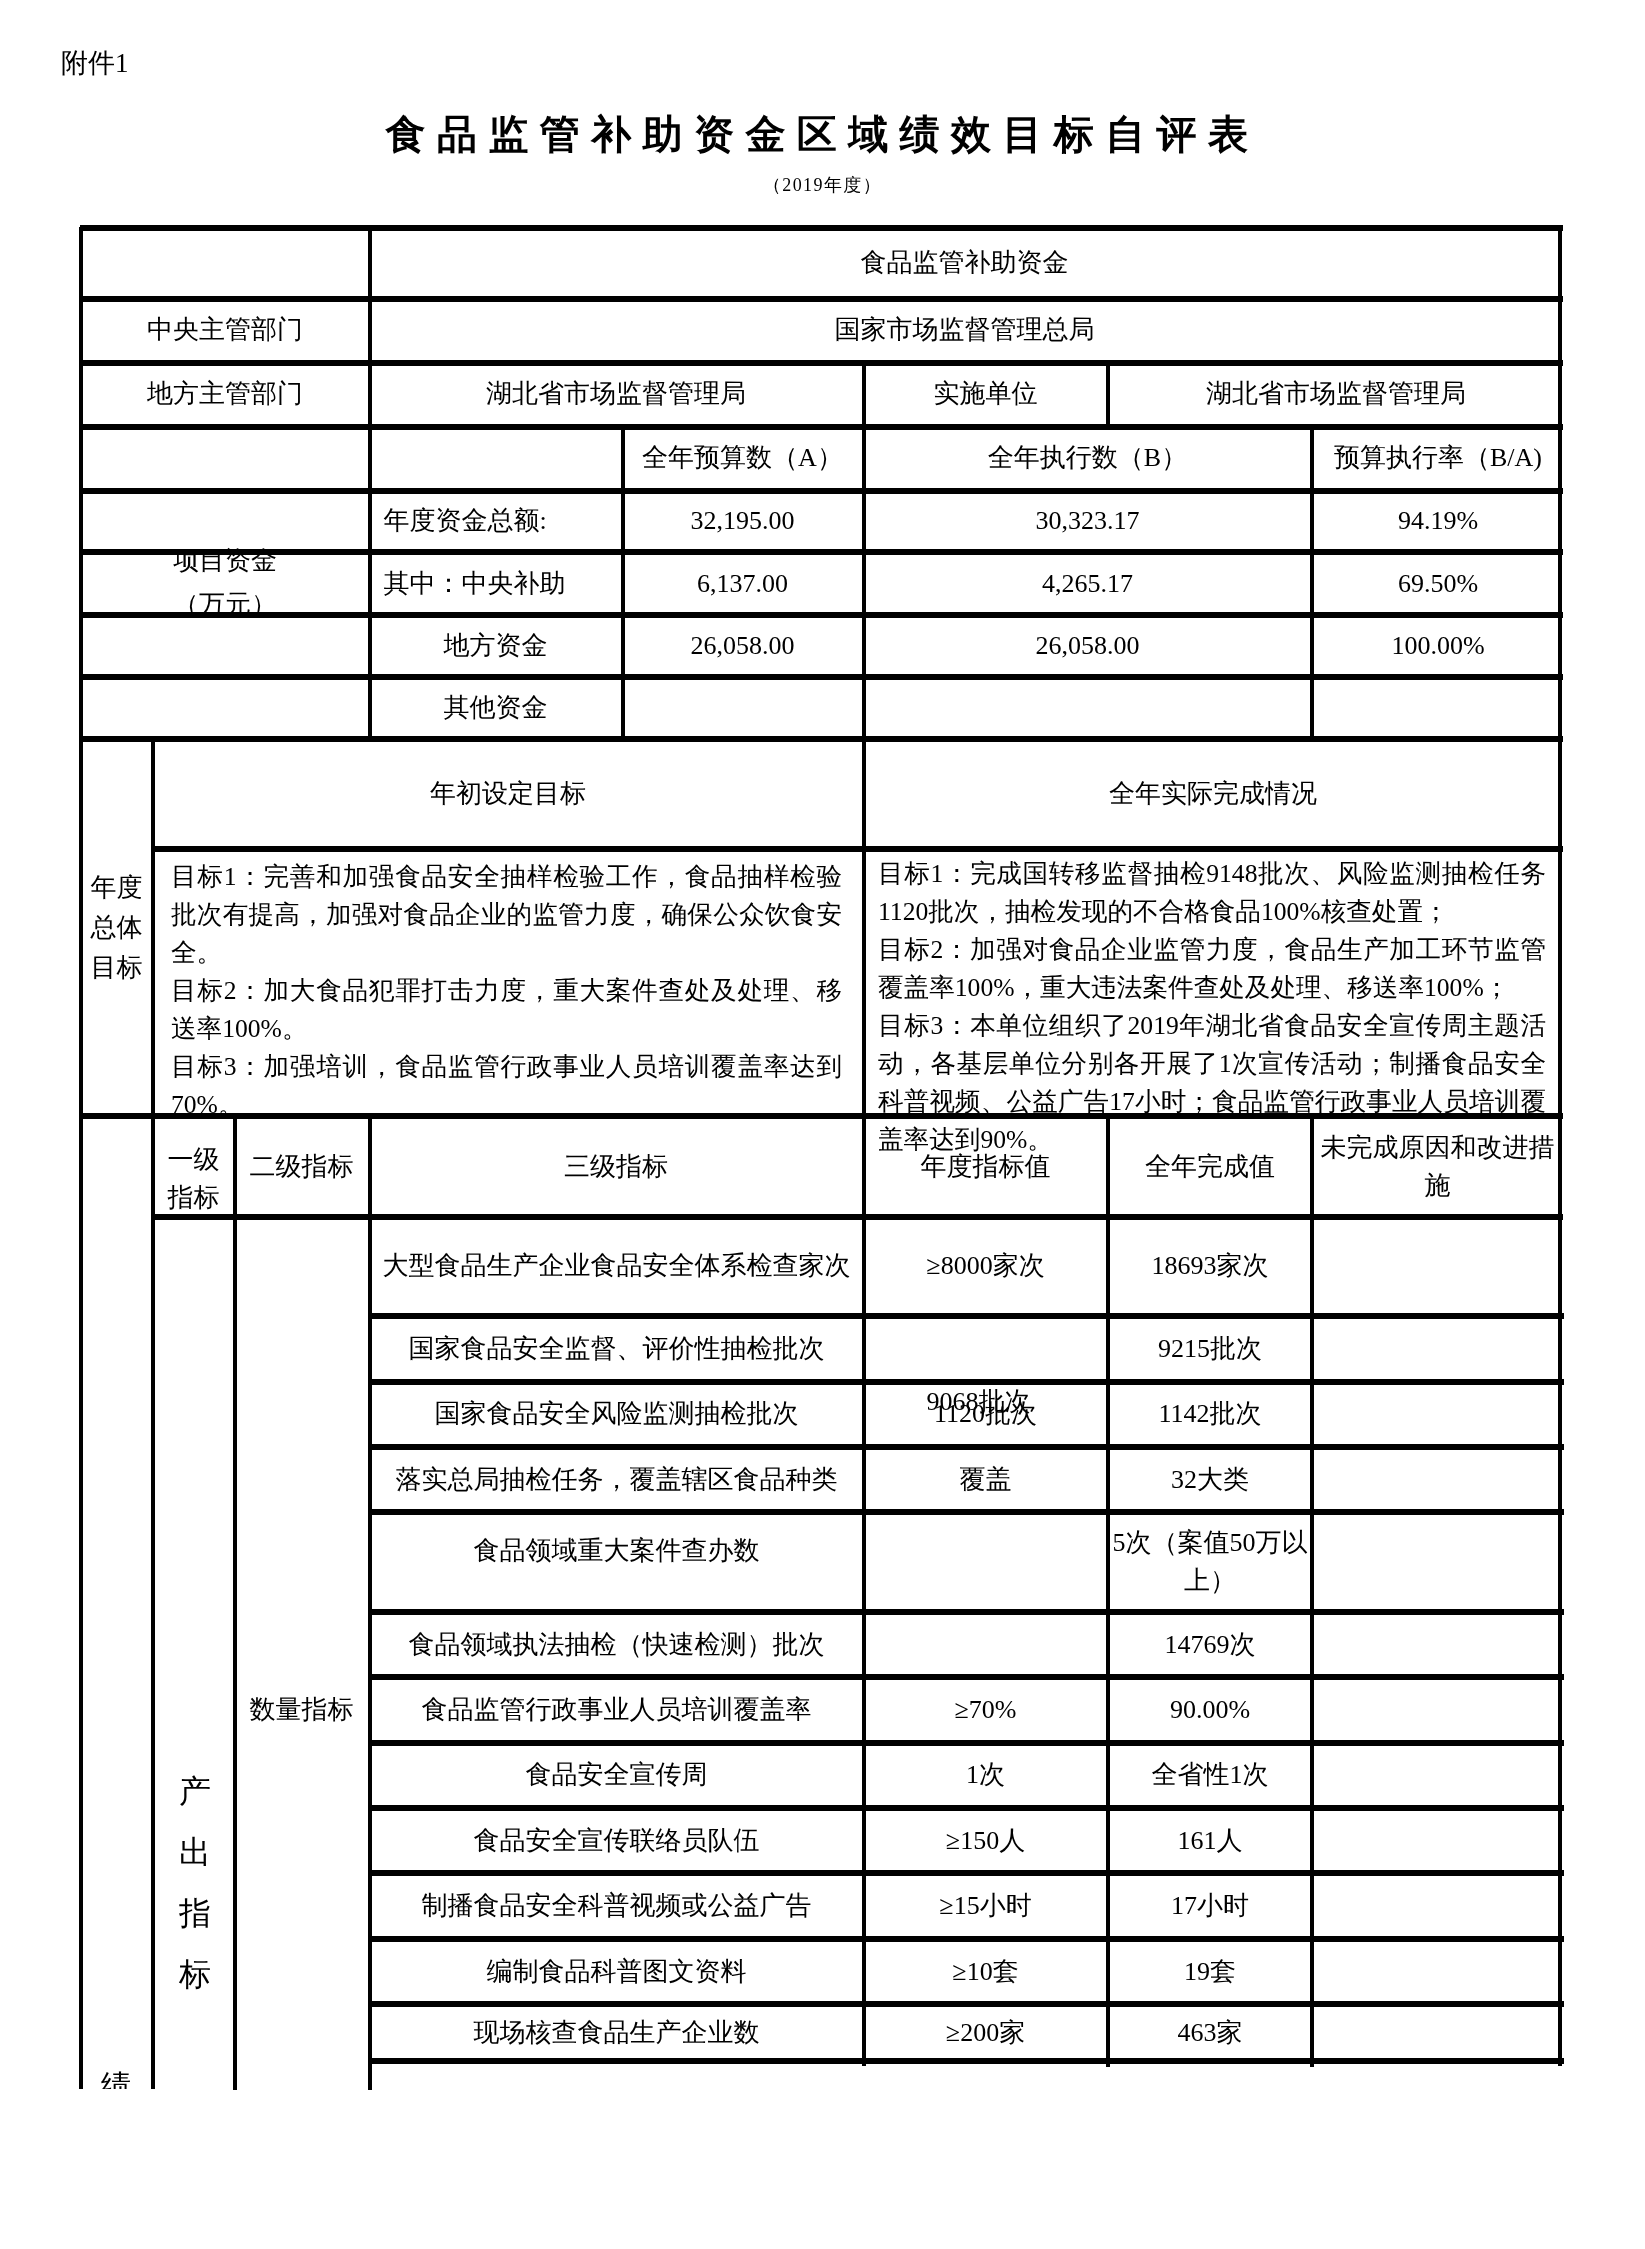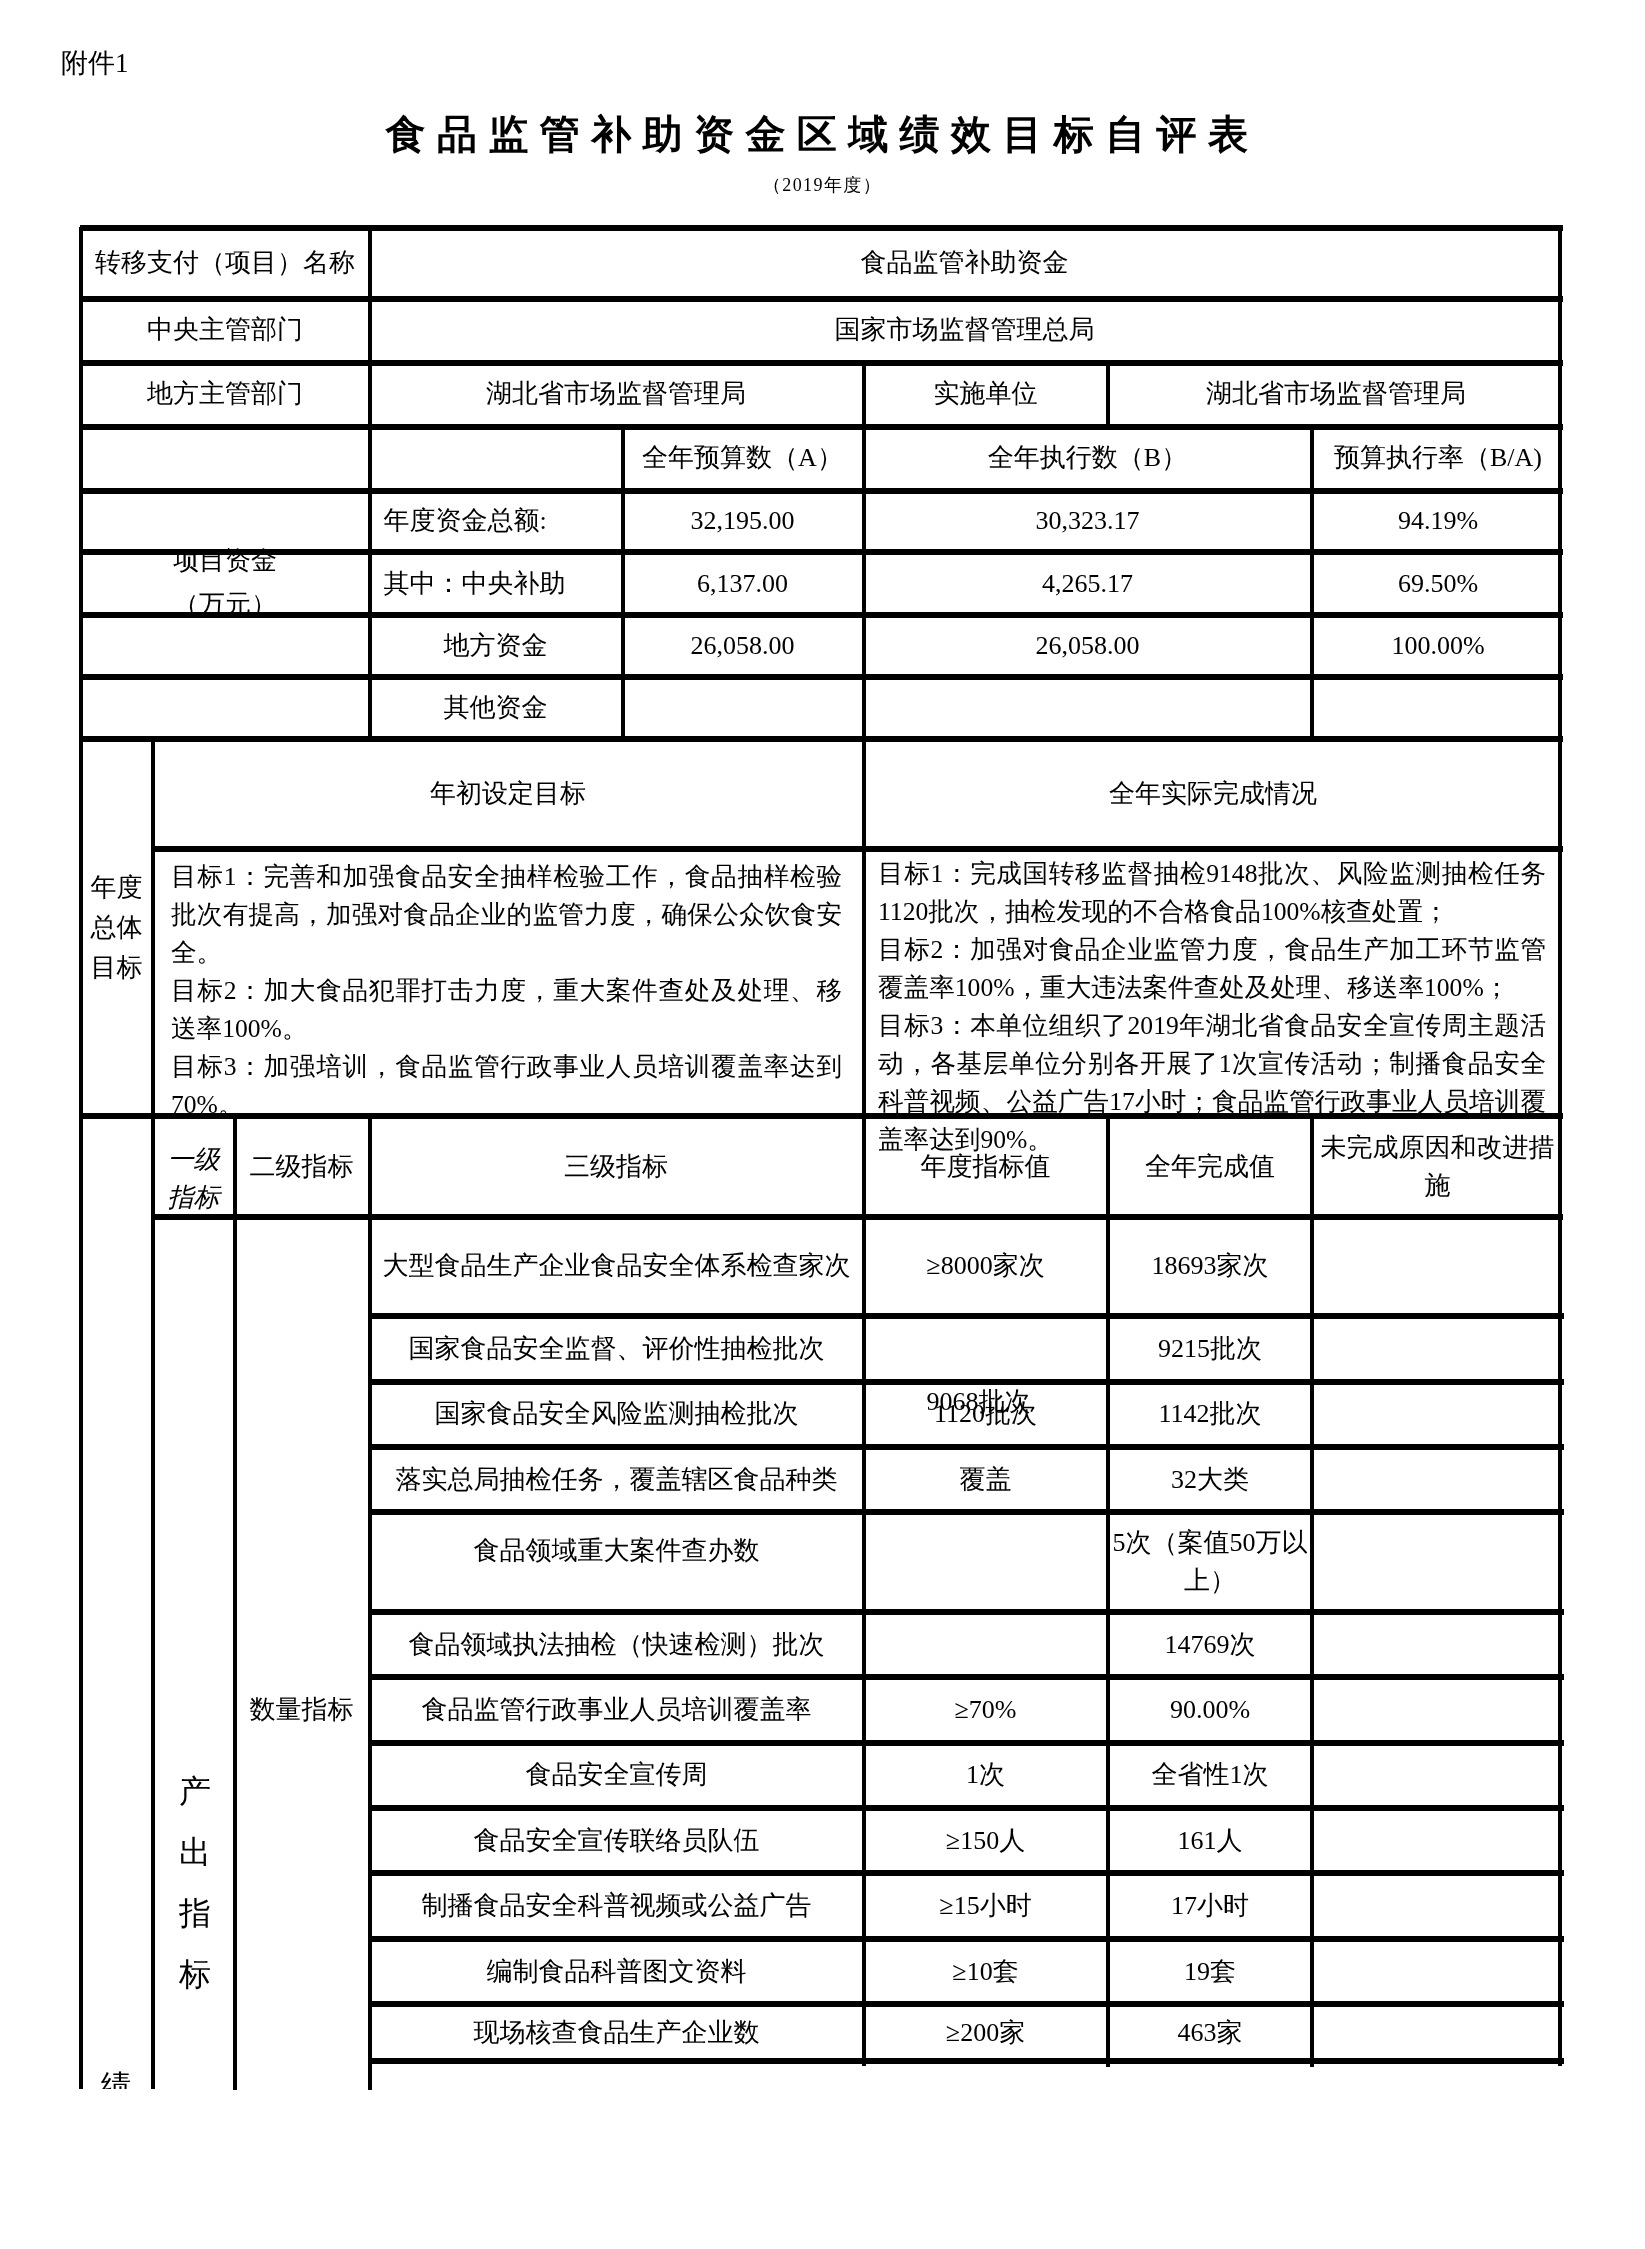--- a/index.html
+++ b/index.html
@@ -44,21 +44,20 @@
 </style>
 </head>
 <body>
 
 <div id="page">
 
   <div id="attachment">附件1</div>
   <div id="doc-title">食品监管补助资金区域绩效目标自评表</div>
   <div id="doc-subtitle">（2019年度）</div>
 
-  <div class="cell" style="left:83px;top:230px;width:284px;height:65px;">转移支付（项目）名称</div>
   <div class="cell" style="left:83px;top:301px;width:284px;height:58px;">中央主管部门</div>
 
   <div class="cell" style="left:372px;top:230px;width:1185px;height:65px;">食品监管补助资金</div>
   <div class="cell" style="left:372px;top:301px;width:1185px;height:58px;">国家市场监督管理总局</div>
 
   <div class="cell" style="left:83px;top:365px;width:284px;height:58px;">地方主管部门</div>
   <div class="cell" style="left:372px;top:365px;width:488px;height:58px;">湖北省市场监督管理局</div>
   <div class="cell" style="left:866px;top:365px;width:239px;height:58px;">实施单位</div>
   <div class="cell" style="left:1111px;top:365px;width:450px;height:58px;">湖北省市场监督管理局</div>
 
@@ -100,21 +99,21 @@
     <div class="goalp">目标1：完善和加强食品安全抽样检验工作，食品抽样检验批次有提高，加强对食品企业的监管力度，确保公众饮食安全。</div>
     <div class="goalp">目标2：加大食品犯罪打击力度，重大案件查处及处理、移送率100%。</div>
     <div class="goalp">目标3：加强培训，食品监管行政事业人员培训覆盖率达到70%。</div>
   </div>
   <div class="goalwrap" style="left:878px;top:855px;width:668px;">
     <div class="goalp">目标1：完成国转移监督抽检9148批次、风险监测抽检任务1120批次，抽检发现的不合格食品100%核查处置；</div>
     <div class="goalp">目标2：加强对食品企业监管力度，食品生产加工环节监管覆盖率100%，重大违法案件查处及处理、移送率100%；</div>
     <div class="goalp">目标3：本单位组织了2019年湖北省食品安全宣传周主题活动，各基层单位分别各开展了1次宣传活动；制播食品安全科普视频、公益广告17小时；食品监管行政事业人员培训覆盖率达到90%。</div>
   </div>
 
-  <div class="cell" style="left:155px;top:1119px;width:77px;height:119px;font-style:italic;">一级指标</div>
+  <div class="cell" style="left:155px;top:1119px;width:77px;height:119px;">一级指标</div>
   <div class="cell" style="left:237px;top:1119px;width:129px;height:95px;">二级指标</div>
   <div class="cell" style="left:372px;top:1119px;width:488px;height:95px;">三级指标</div>
   <div class="cell" style="left:866px;top:1119px;width:239px;height:95px;">年度指标值</div>
   <div class="cell" style="left:1111px;top:1119px;width:198px;height:95px;">全年完成值</div>
   <div class="cell" style="left:1316px;top:1119px;width:243px;height:95px;">未完成原因和改进措施</div>
 
   <div class="cell" style="left:152px;top:1762px;width:82px;height:242px;">
     <div class="vtext1">产出指标</div>
   </div>
   <div class="cell" style="left:237px;top:1677px;width:129px;height:65px;">数量指标</div>

